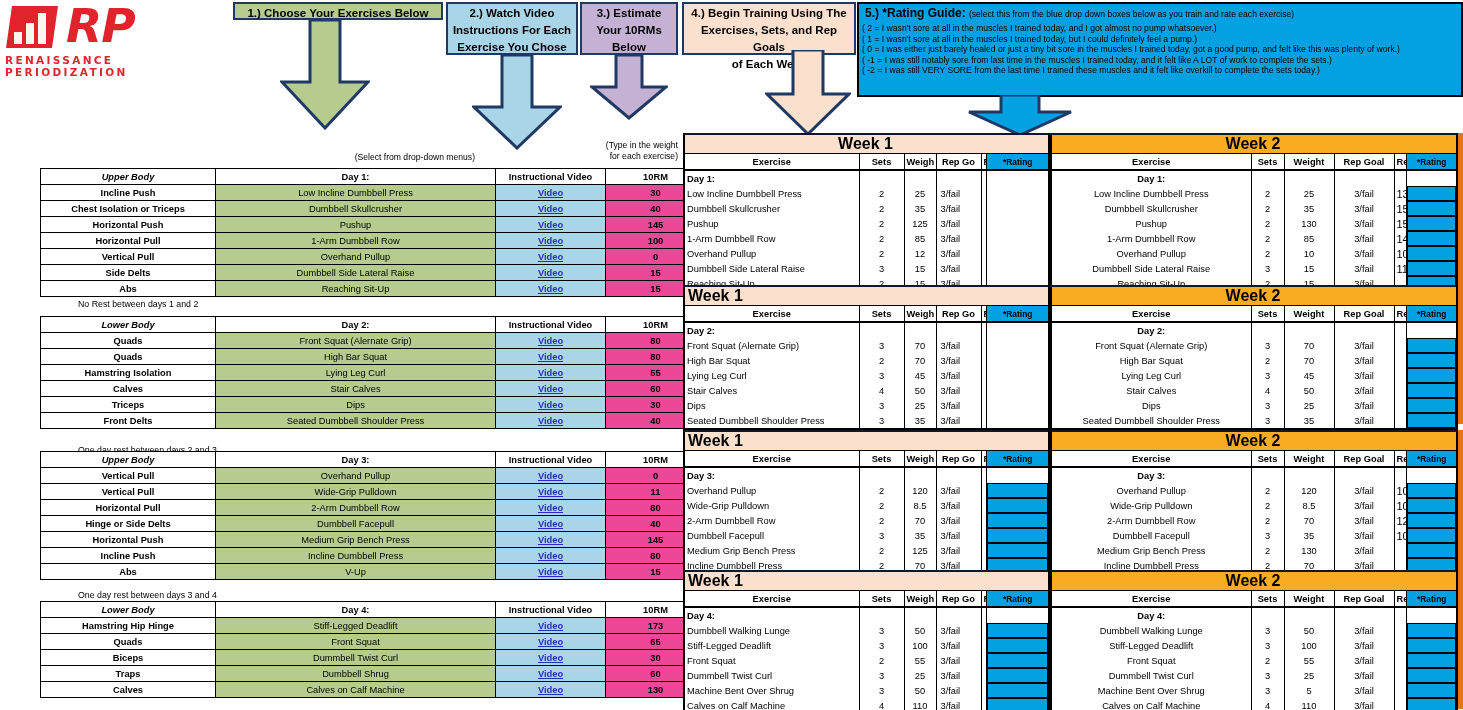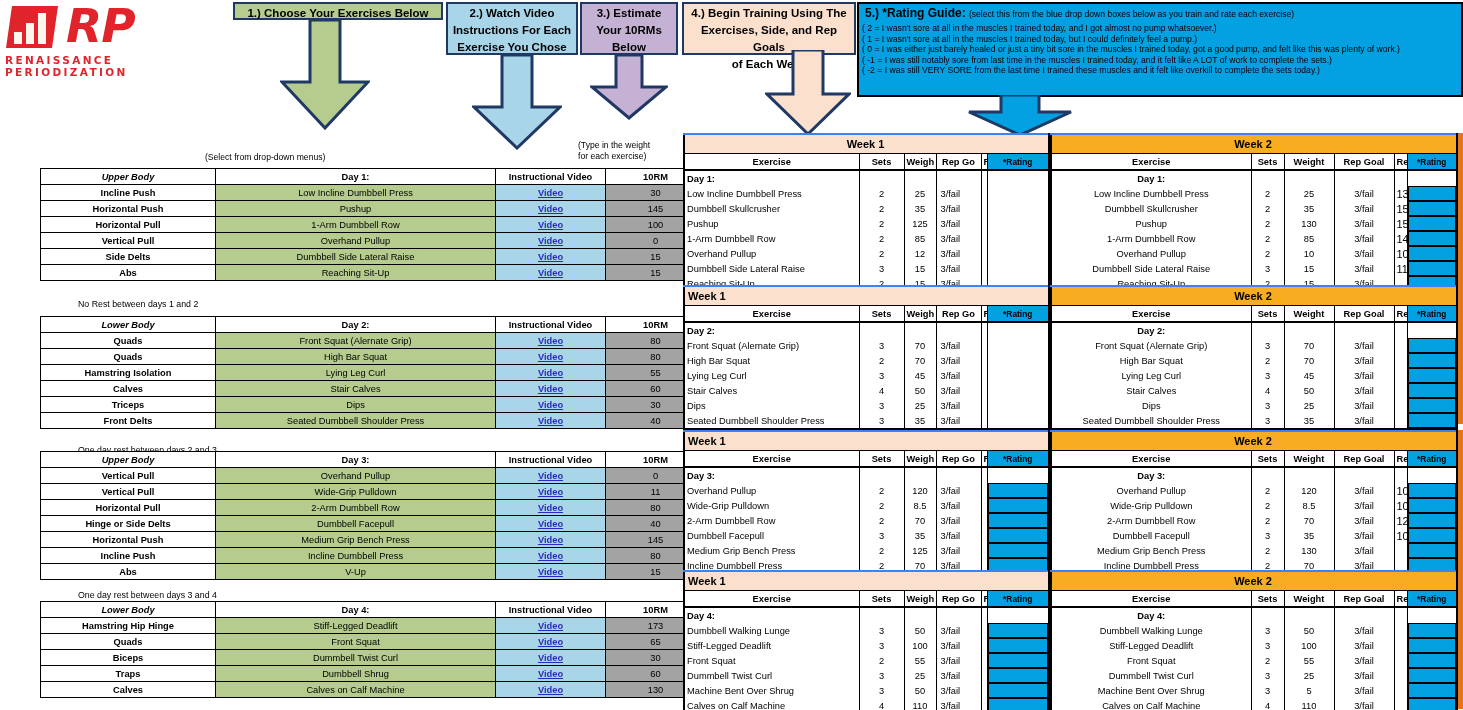--- a/index.html
+++ b/index.html
@@ -29,40 +29,40 @@
   .sb-cyan{background:#03a0e2;border:2px solid #000;text-align:left;}
   .sb-cyan .ttl{font-size:12px;font-weight:bold;padding-left:3px;}
   .sb-cyan .sml{font-weight:normal;font-size:8.6px;}
   .guideline{font-size:8.6px;font-weight:normal;line-height:10.6px;padding-left:3px;
     white-space:nowrap;}
 
   
   .arrow{position:absolute;}
   .arrow svg{display:block;}
 
-  .hint{position:absolute;font-size:8.6px;line-height:11px;text-align:left;}
+  .hint{position:absolute;font-size:8.6px;line-height:11px;text-align:right;}
 
   
   .ltab{border-collapse:collapse;table-layout:fixed;}
   .ltab td{border:1px solid #000;height:15px;font-size:9.3px;text-align:center;
     padding:0 2px;white-space:nowrap;overflow:hidden;}
   .ltab tr.hdr td{font-weight:bold;background:#ffffff;}
   .ltab tr.hdr td.bodypart{font-style:italic;}
   .ltab td.c1{width:170px;font-weight:bold;background:#fff;}
   .ltab td.c2{width:275px;background:#b5cc8e;}
   .ltab td.c3{width:105px;background:#a9d5e8;}
-  .ltab td.c4{width:95px;background:#a3a3a3;}
+  .ltab td.c4{width:95px;background:#ec4899;font-weight:bold;}
   .ltab tr.hdr td.c2,.ltab tr.hdr td.c3,.ltab tr.hdr td.c4{background:#fff;}
   .vlink{color:#2b2bc0;text-decoration:underline;font-weight:bold;font-size:9.3px;}
   .restnote{position:absolute;font-size:8.8px;margin-top:12px;}
   .wtab{border-collapse:collapse;table-layout:fixed;font-size:9.3px;}
   .wtab td{height:15px;padding:0 2px;white-space:nowrap;overflow:hidden;
     border-left:1px solid #000;border-right:1px solid #000;}
-  .wtab tr.weekttl td{font-size:11px;font-weight:bold;height:18px;
-    border-top:2px solid #3b82f6;border-bottom:1px solid #000;}
+  .wtab tr.weekttl td{font-size:16px;font-weight:bold;height:18px;
+    border-top:2px solid #0f172a;border-bottom:1px solid #000;}
   .w1 tr.weekttl td{background:#fbe0ce;}
   .w2 tr.weekttl td{background:#f8ac21;}
   .wtab tr.colhdr td{font-weight:bold;text-align:center;border-bottom:2px solid #000;
     border-top:1px solid #000;background:#fff;}
   .wtab tr.colhdr td.rat{background:#03a0e2;font-size:8.4px;}
   .wtab tr.dayrow td{font-weight:bold;border-bottom:none;border-top:none;background:#fff;}
   .wtab tr.datarow td{border-bottom:none;border-top:none;background:#fff;}
   .wtab td.ex{text-align:left;}
   .w2 td.ex,.w2 tr.dayrow td.ex{text-align:center;}
   .wtab td.num{text-align:center;}
@@ -100,21 +100,21 @@
 </div>
 
 <div class="abs stepbox sb-purple" style="left:580px;top:2px;width:98px;height:53px;">
   <div>3.) Estimate</div>
   <div>Your 10RMs</div>
   <div>Below</div>
 </div>
 
 <div class="abs stepbox sb-peach" style="left:682px;top:2px;width:174px;height:53px;">
   <div>4.) Begin Training Using The</div>
-  <div>Exercises, Side, and Rep Goals</div>
+  <div>Exercises, Sets, and Rep Goals</div>
   <div>of Each Week</div>
 </div>
 
 <div class="abs stepbox sb-cyan" style="left:857px;top:2px;width:606px;height:95px;">
   <div style="padding-left:3px;">
     <span class="ttl">5.) *Rating Guide:</span>
     <span class="sml">(select this from the blue drop down boxes  below as you train and rate each exercise)</span>
   </div>
   <div class="guideline">( 2 = I wasn't sore at all in the muscles I trained today, and I got almost no pump whatsoever.)</div>
   <div class="guideline">( 1 = I wasn't sore at all in the muscles I trained today, but I could definitely feel a pump.)</div>
@@ -162,20 +162,26 @@
           <td class="c3">Instructional Video</td>
           <td class="c4">10RM</td>
         </tr>
         <tr>
           <td class="c1">Incline Push</td>
           <td class="c2">Low Incline Dumbbell Press</td>
           <td class="c3"><a class="vlink" href="#">Video</a></td>
           <td class="c4">30</td>
         </tr>
         <tr>
+          <td class="c1">Chest Isolation or Triceps</td>
+          <td class="c2">Dumbbell Skullcrusher</td>
+          <td class="c3"><a class="vlink" href="#">Video</a></td>
+          <td class="c4">40</td>
+        </tr>
+        <tr>
           <td class="c1">Horizontal Push</td>
           <td class="c2">Pushup</td>
           <td class="c3"><a class="vlink" href="#">Video</a></td>
           <td class="c4">145</td>
         </tr>
         <tr>
           <td class="c1">Horizontal Pull</td>
           <td class="c2">1-Arm Dumbbell Row</td>
           <td class="c3"><a class="vlink" href="#">Video</a></td>
           <td class="c4">100</td>

